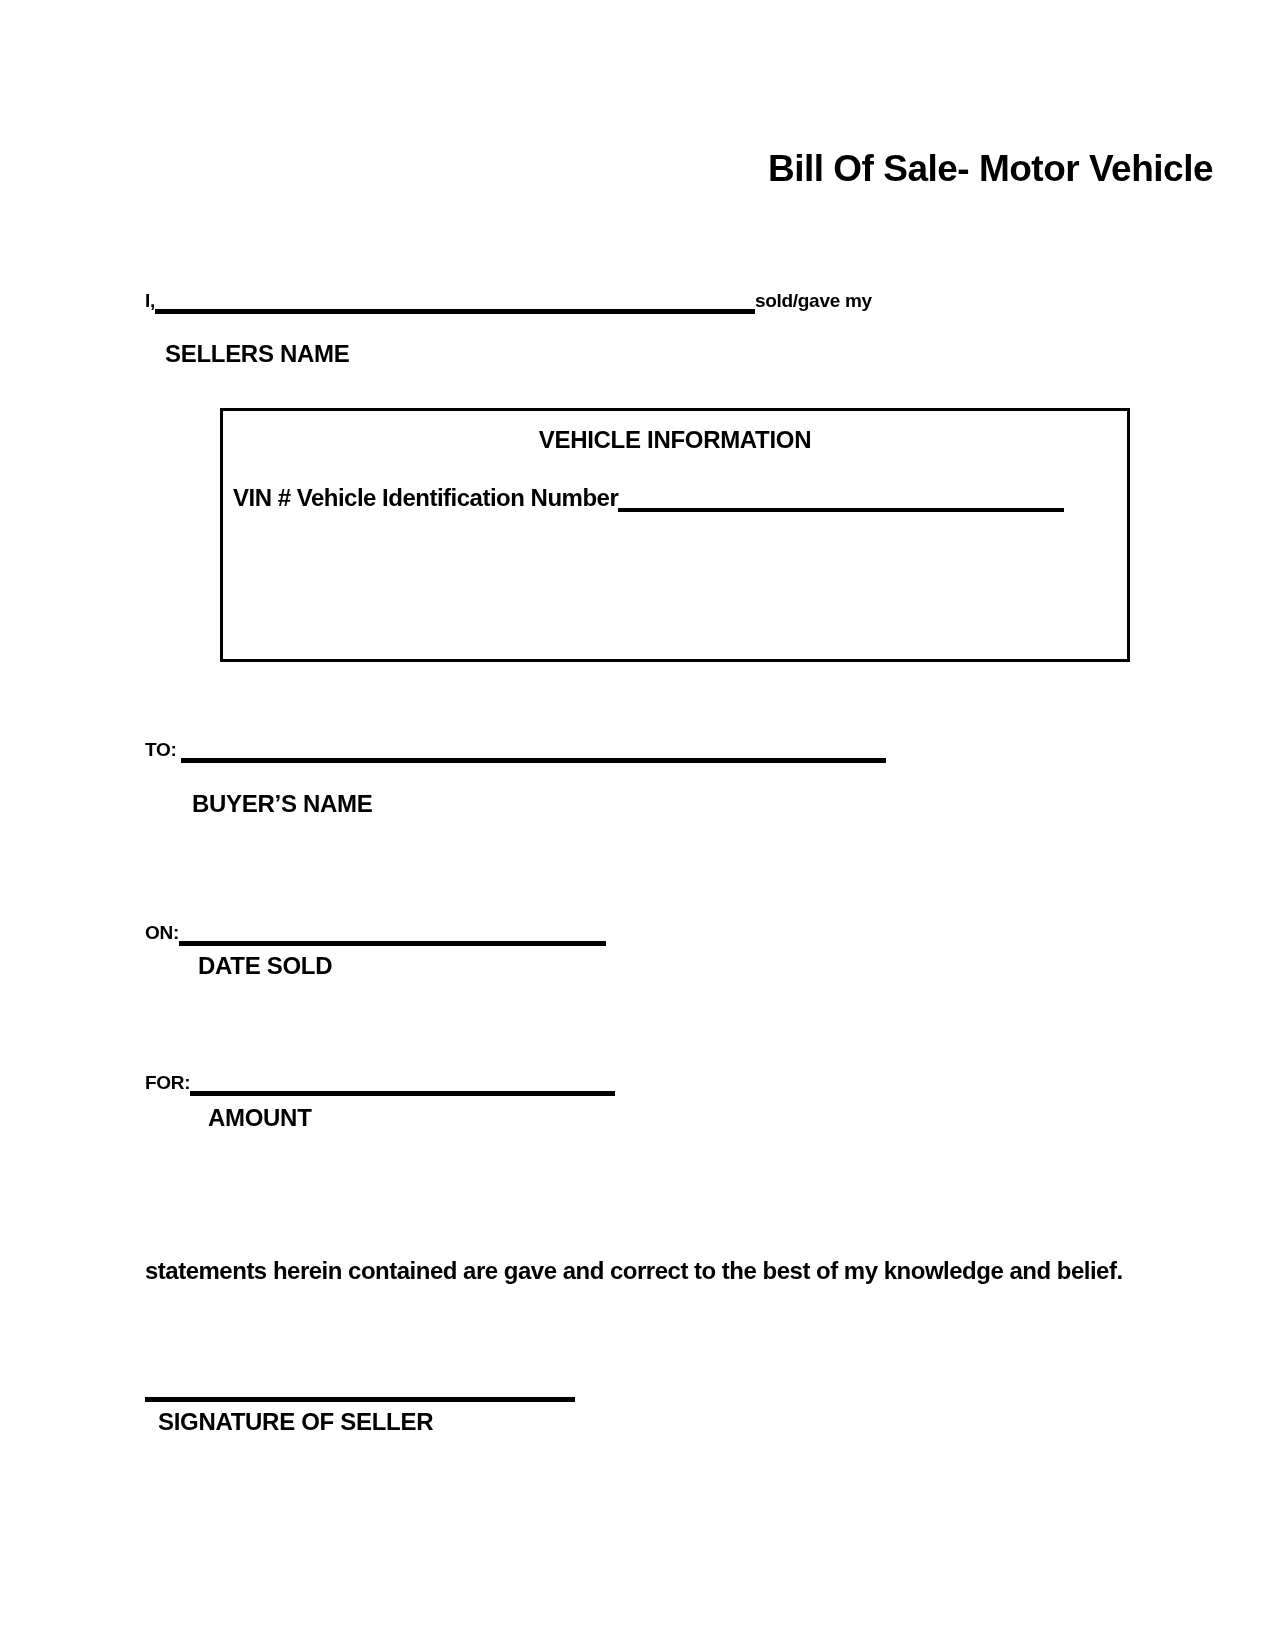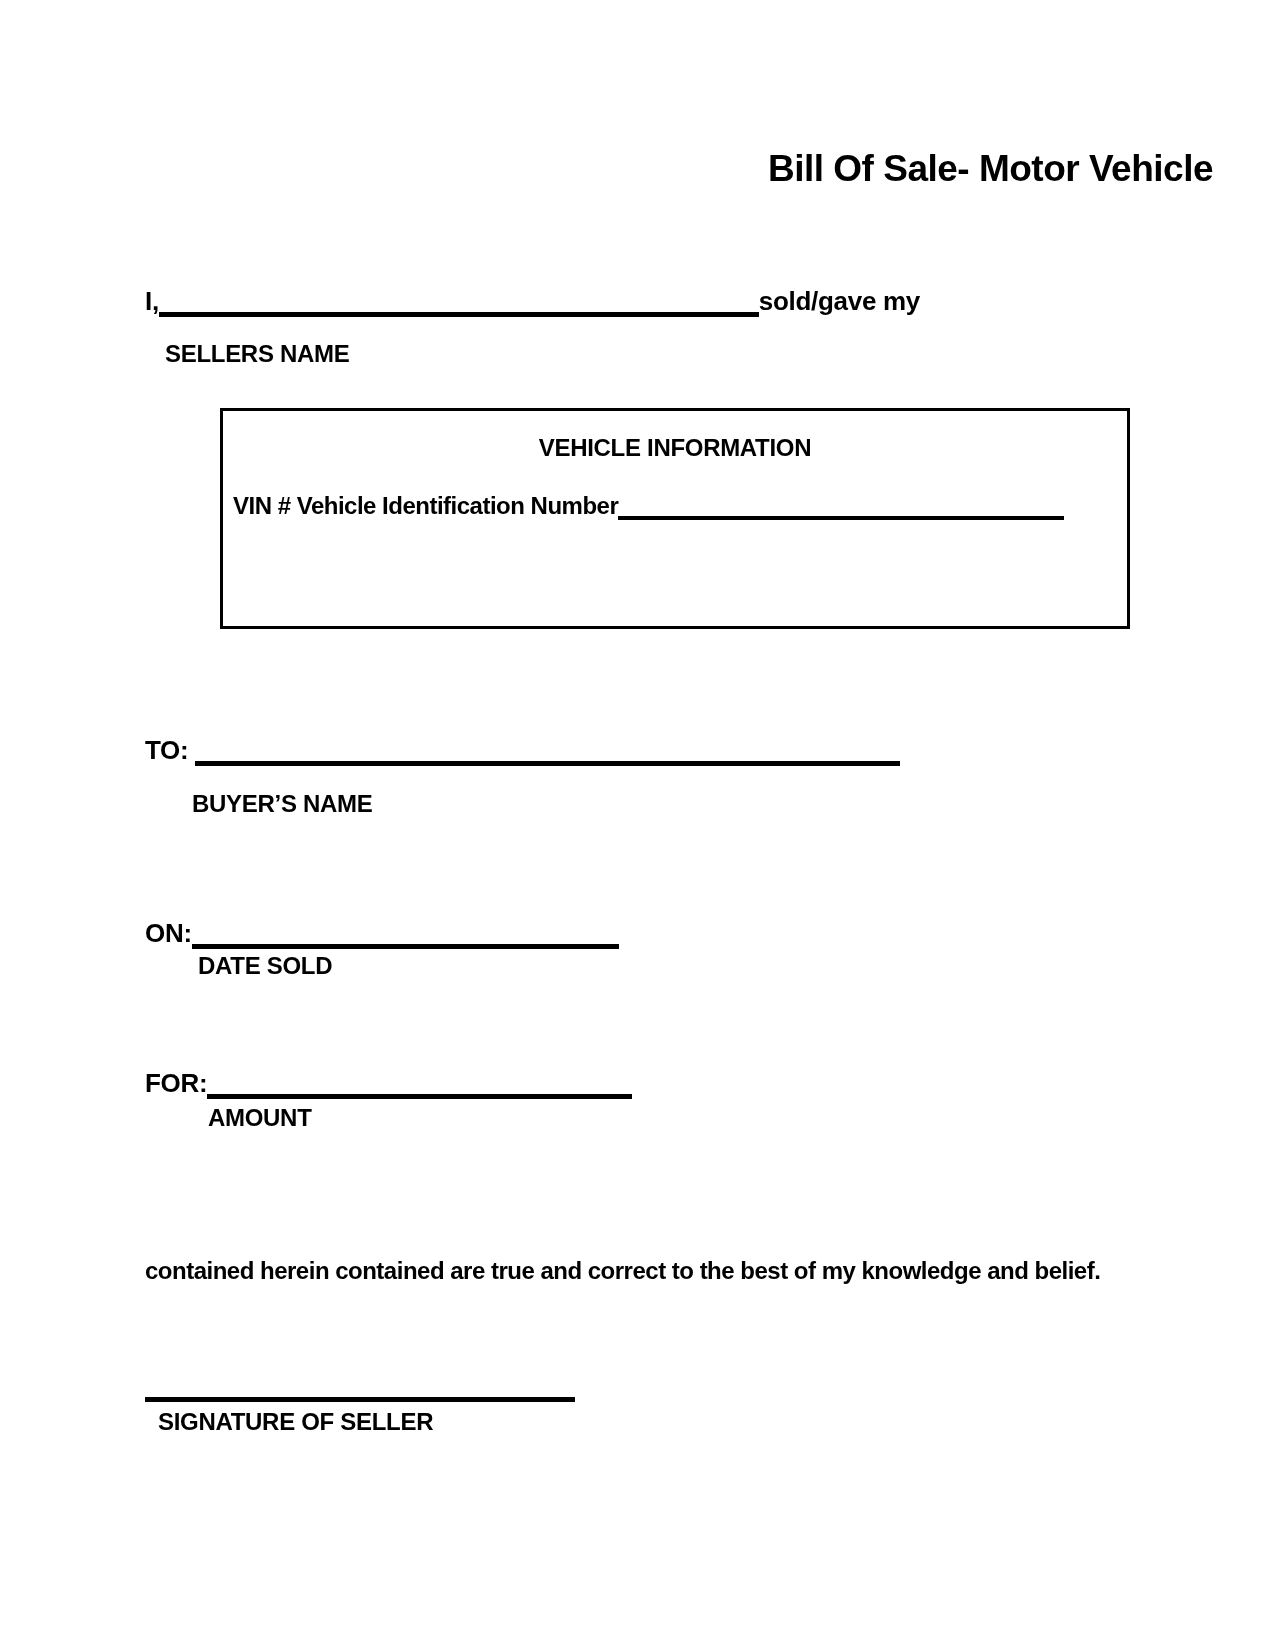--- a/index.html
+++ b/index.html
@@ -10,25 +10,25 @@
   }
   .abs{position:absolute;}
   .nowrap{white-space:nowrap;}
   
   .blank{display:inline-block;height:0;border-bottom:5px solid #000;vertical-align:-7px;}
   .blank-thin{border-bottom-width:4px;vertical-align:-6px;}
   .title{
     left:0;top:148px;width:1213px;text-align:right;
     font-size:37px;letter-spacing:-0.5px;
   }
-  .line-main{font-size:26px;line-height:30px;}
+  .line-main{font-size:19px;line-height:30px;}
   .sublabel{font-size:24px;line-height:28px;}
   .vbox{
-    left:220px;top:408px;width:910px;height:221px;
-    border:3px solid #000;box-sizing:border-box;padding:8px 10px;
+    left:220px;top:408px;width:910px;height:254px;
+    border:3px solid #000;box-sizing:border-box;padding:0 10px;
   }
   .vbox-heading{margin-top:14px;text-align:center;font-size:24px;line-height:30px;}
   .ymm-row{margin-top:32px;font-size:24px;line-height:30px;white-space:nowrap;letter-spacing:-0.5px;}
   .vin-row{margin-top:28px;font-size:24px;line-height:30px;white-space:nowrap;letter-spacing:-0.5px;}
   .declaration{
     left:145px;top:1255px;width:1000px;font-size:24px;line-height:31px;letter-spacing:-0.5px;
   }
   .sig-line{left:145px;top:1397px;width:430px;height:0;border-top:5px solid #000;}
 </style>
 </head>
@@ -57,17 +57,17 @@
   <span>ON:</span><span class="blank" style="width:427px;"></span>
 </div>
 <div class="abs sublabel" style="left:198px;top:952px;">DATE SOLD</div>
 
 <div class="abs line-main nowrap" style="left:145px;top:1068px;">
   <span>FOR:</span><span class="blank" style="width:425px;"></span>
 </div>
 <div class="abs sublabel" style="left:208px;top:1104px;">AMOUNT</div>
 
 <div class="abs declaration">
-  <div>contained herein contained are true and correct to the best of my knowledge and belief.</div>
+  <div>statements herein contained are gave and correct to the best of my knowledge and belief.</div>
 </div>
 
 <div class="abs sig-line"></div>
 <div class="abs sublabel" style="left:158px;top:1408px;">SIGNATURE OF SELLER</div>
 
 </body></html>

